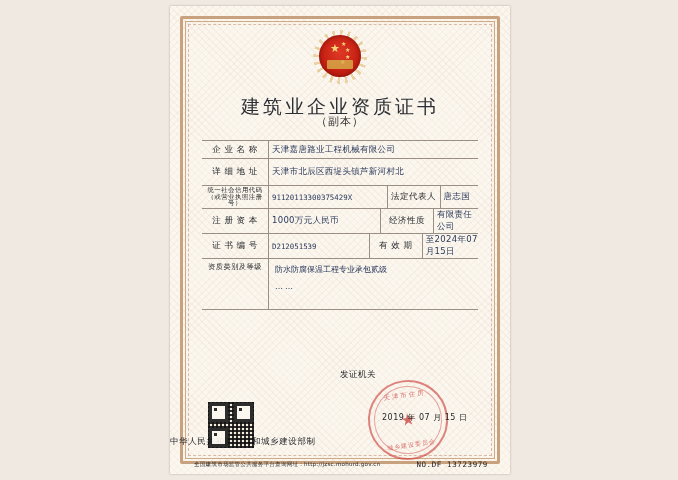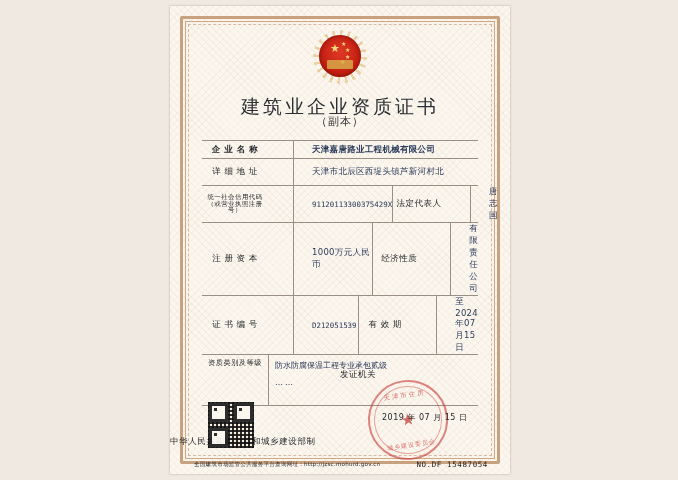--- a/index.html
+++ b/index.html
@@ -174,45 +174,44 @@
     width: 276px;
     font-family: "DejaVu Sans", sans-serif;
     color: #2b2f33;
   }
   .row {
     display: flex;
     align-items: stretch;
     border-bottom: 1px solid #9a8f84;
     min-height: 17px;
   }
-  .row.first { border-top: 1px solid #9a8f84; font-weight: bold; }
+  .row.first { border-top: 1px solid #9a8f84; }
   .lbl {
     flex: 0 0 auto;
     width: 66px;
     font-size: 8.5px;
     line-height: 1.15;
     display: flex;
     align-items: center;
     justify-content: center;
     text-align: center;
     letter-spacing: .5px;
     color: #25282b;
   }
   .lbl.tall { line-height: 1.05; font-size: 6.4px; }
   .val {
     flex: 1 1 auto;
     font-size: 8.5px;
     display: flex;
     align-items: center;
-    padding-left: 18px;
+    padding-left: 3px;
     color: #2a3a5a;
     font-family: "DejaVu Sans", sans-serif;
     letter-spacing: .3px;
     border-left: 1px solid #9a8f84;
-    margin-left: 25px;
   }
   .val.mono { font-family: "DejaVu Sans Mono", monospace; font-size: 7.4px; letter-spacing: 0; }
   .lbl.mid { border-left: 1px solid #9a8f84; }
   .row.addr { min-height: 26px; }
   .row.code { min-height: 22px; }
   .half-lbl { width: 52px; }
   .half-val { flex: 1 1 0; }
 
   
   .scope {
@@ -444,15 +443,15 @@
     <div class="date-line">2019 年 07 月 15 日</div>
     <div class="ministry">中华人民共和国住房和城乡建设部制</div>
 
     <div class="qr">
       <div class="fp tl"></div>
       <div class="fp tr"></div>
       <div class="fp bl"></div>
     </div>
 
     <div class="footer-left">全国建筑市场监管公共服务平台查询网址：http://jzsc.mohurd.gov.cn</div>
-    <div class="footer-right">NO.DF  15487054</div>
+    <div class="footer-right">NO.DF  13723979</div>
   </div>
 </div>
 
 </body></html>

